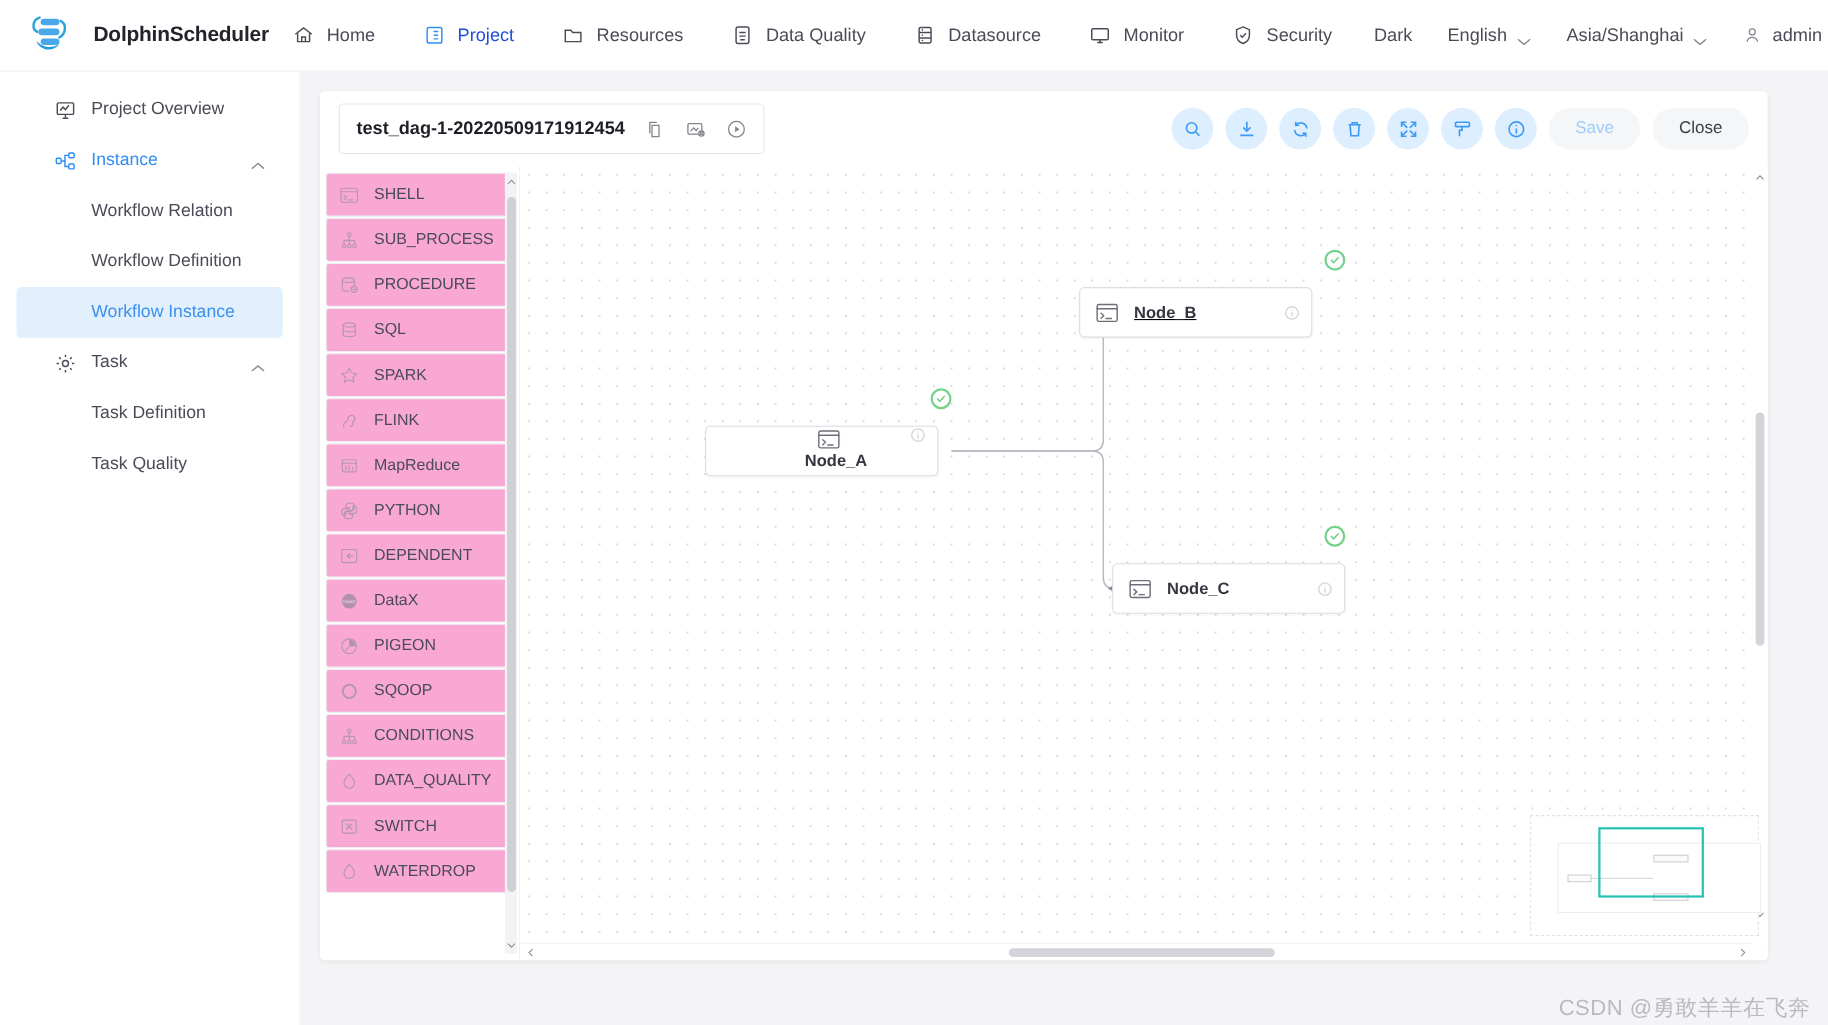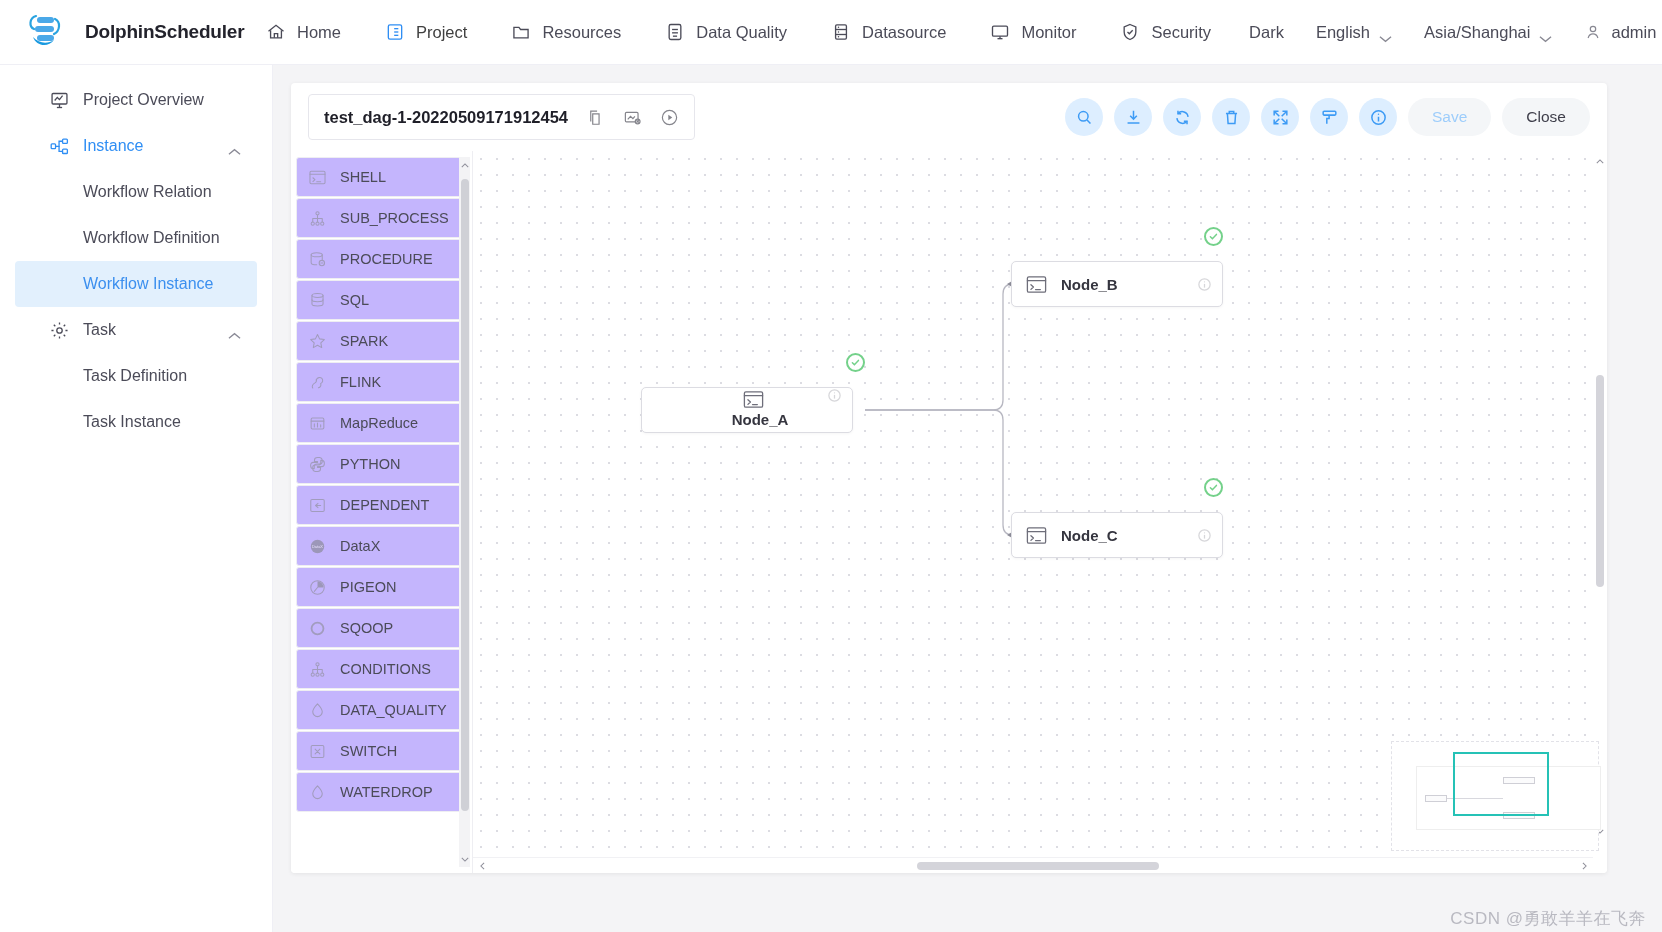--- a/index.html
+++ b/index.html
@@ -21,21 +21,21 @@
   .brand-name {
     font-size: 19px; font-weight: 700; color: #23232c; letter-spacing: -.2px;
     margin-left: 21px; white-space: nowrap;
   }
   .nav-items { display: flex; align-items: center; gap: 0px; margin-left: 10px; }
   .nav-item {
     display: flex; align-items: center; gap: 11px;
     padding: 0 22px; height: 64px; cursor: pointer;
     font-size: 16.5px; color: #4b4b58; white-space: nowrap;
   }
-  .nav-item.active { color: #404040; }
+  .nav-item.active { color: #1d4ed8; }
   .nav-item .ico { width: 20px; height: 20px; display: block; flex: none; }
   .nav-right {
     margin-left: auto; display: flex; align-items: center;
     gap: 0; margin-right: 22px; font-size: 16.5px; color: #4b4b58;
   }
   .nr-item {
     display: flex; align-items: center; gap: 9px; padding: 0 16px;
     height: 64px; cursor: pointer; white-space: nowrap;
   }
   .chev { width: 13px; height: 8px; display: block; opacity: .8; }
@@ -100,21 +100,21 @@
   
   .dag-body { position: absolute; top: 68px; left: 0; right: 0; bottom: 0; display: flex; }
   .tasklist {
     width: 182px; border-right: 1px solid #eeeef2; position: relative;
     background: #fff; overflow: hidden; flex: none;
   }
   .tl-scroll { position: absolute; inset: 0; padding: 6px 6px 0 5px; }
   .tl-item {
     display: flex; align-items: center; height: 40px; border: 1px solid #eeeef2;
     border-radius: 3px; margin-bottom: 1px; padding-left: 11px; cursor: grab;
-    font-size: 14.5px; color: #4b4b58; background: #c4b5fd;
+    font-size: 14.5px; color: #4b4b58; background: #f9a8d4;
   }
   .tl-item .tico { width: 19px; height: 19px; margin-right: 13px; flex:none; display:block; opacity:.62;}
   .tl-sb {
     position: absolute; right: 2px; top: 6px; width: 11px; bottom: 6px;
     background: #f3f3f5; border-radius: 3px;
   }
   .tl-sb .thumb {
     position: absolute; left: 1.5px; top: 22px; width: 8px; height: 632px;
     background: #cfd0d6; border-radius: 4px;
   }
@@ -163,21 +163,21 @@
     background: #fff; border: 1px dashed #e2e2e8;
   }
   .mm-inner { position: absolute; left: 24px; top: 24px; width: 185px; height: 64px; background:#fff; border:1px solid #eee;}
   .mm-view {
     position: absolute; left: 61px; top: 10px; width: 96px; height: 64px;
     border: 2px solid #25c2b6; background: rgba(255,255,255,.0);
   }
   .mm-node { position:absolute; border:1px solid #cfcfd6; background:#fbfbfc; height:7px;}
   .mm-line { position:absolute; background:#d8d8de; height:1px; }
   .watermark {
-    position: absolute; right: 16px; bottom: 2px; font-size: 17px;
+    position: absolute; right: 16px; bottom: 2px; font-size: 20px;
     color: #b9b9c1; white-space: nowrap; letter-spacing: .5px;
   }
 </style>
 </head>
 <body>
 
 <div class="topnav">
   <div class="brand">
     <span class="brand-logo">
       <svg viewBox="0 0 40 38" width="40" height="38">
@@ -358,21 +358,21 @@
     <span class="caret">
       <svg viewBox="0 0 14 8" width="13" height="8" fill="none" stroke="#8a8a96" stroke-width="1.4">
           <path d="M1 6.5l6-5 6 5"></path>
         </svg>
     </span>
   </div>
   <div class="side-sub">
     <span>Task Definition</span>
   </div>
   <div class="side-sub">
-    <span>Task Instance</span>
+    <span>Task Quality</span>
   </div>
 </div>
 
 <div class="content">
   <div class="panel">
 
     <div class="dag-header">
       <div class="title-box">
         <span class="title-text">test_dag-1-20220509171912454</span>
         <span class="title-ico">
@@ -616,21 +616,21 @@
                   <circle cx="12" cy="12" r="9"></circle>
                   <path d="M12 11v6"></path>
                   <circle cx="12" cy="7.6" r="1" fill="#6e6e7a" stroke="none"></circle>
                 </svg></span>
             </div>
             <div class="badge" style="left: 373px; top: 202px; border-color: rgb(116, 209, 138);">
               <svg viewBox="0 0 12 12" fill="none" stroke="#74d18a" stroke-width="1.6" stroke-linecap="round">
                 <path d="M2.6 6.2l2.2 2.3 4.4-4.8"></path>
               </svg>
             </div>
-            <div class="node" style="left: 538px; top: 110px;">
+            <div class="node" style="left: 508px; top: 110px; text-decoration: underline;">
               <span class="nico"><svg viewBox="0 0 24 24" width="23" height="23" fill="none" stroke="#6e6e7a" stroke-width="1.35" stroke-linecap="round" stroke-linejoin="round">
                   <rect x="2.5" y="4" width="19" height="16" rx="1.6"></rect>
                   <path d="M2.5 8h19"></path>
                   <path d="M6.2 12.3l2.6 2.4-2.6 2.4"></path>
                   <path d="M11 17.3h5"></path>
                 </svg></span>
               <span class="nlabel">Node_B</span>
               <span class="ninfo"><svg viewBox="0 0 24 24" width="15" height="15" fill="none" stroke="#6e6e7a" stroke-width="2">
                   <circle cx="12" cy="12" r="9"></circle>
                   <path d="M12 11v6"></path>

